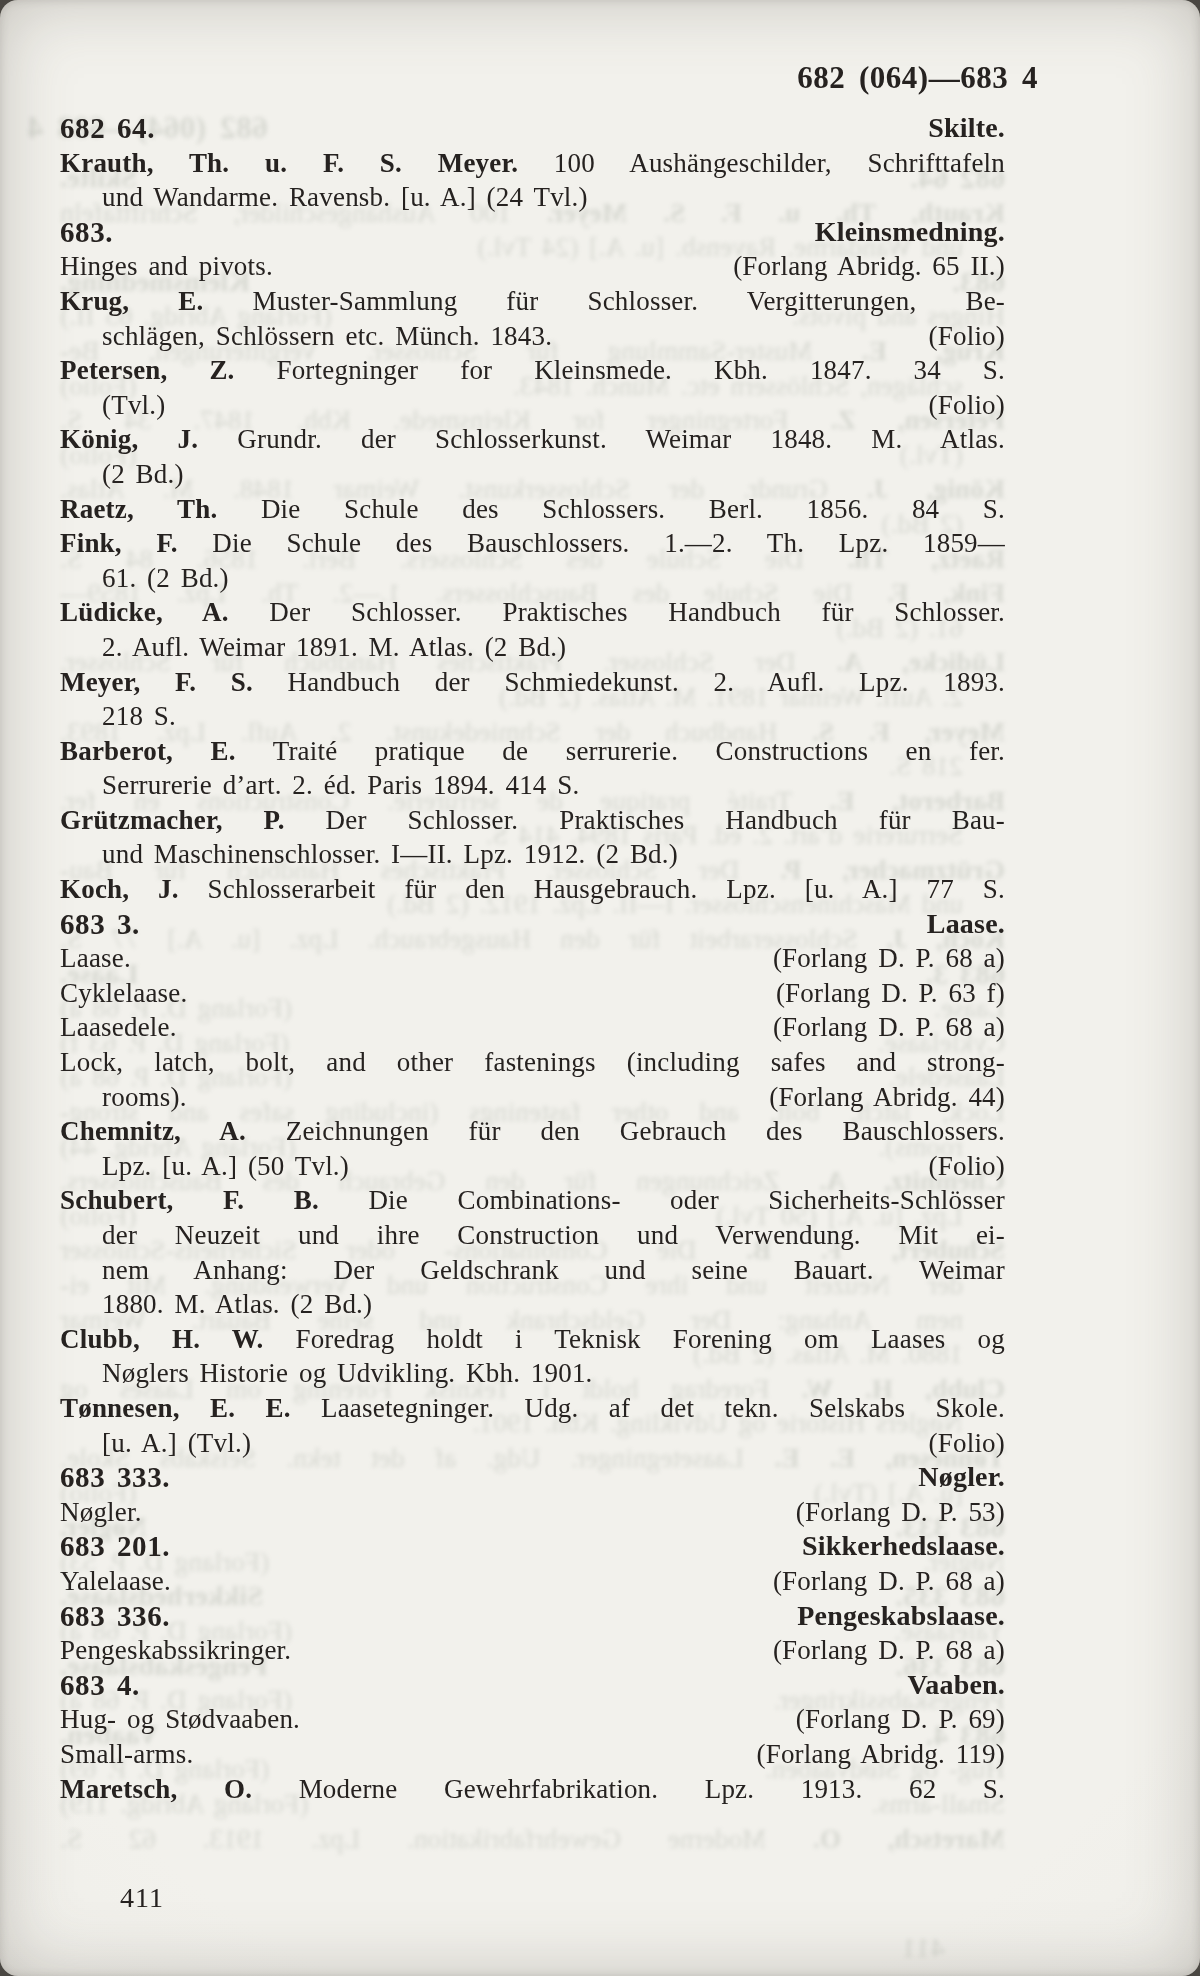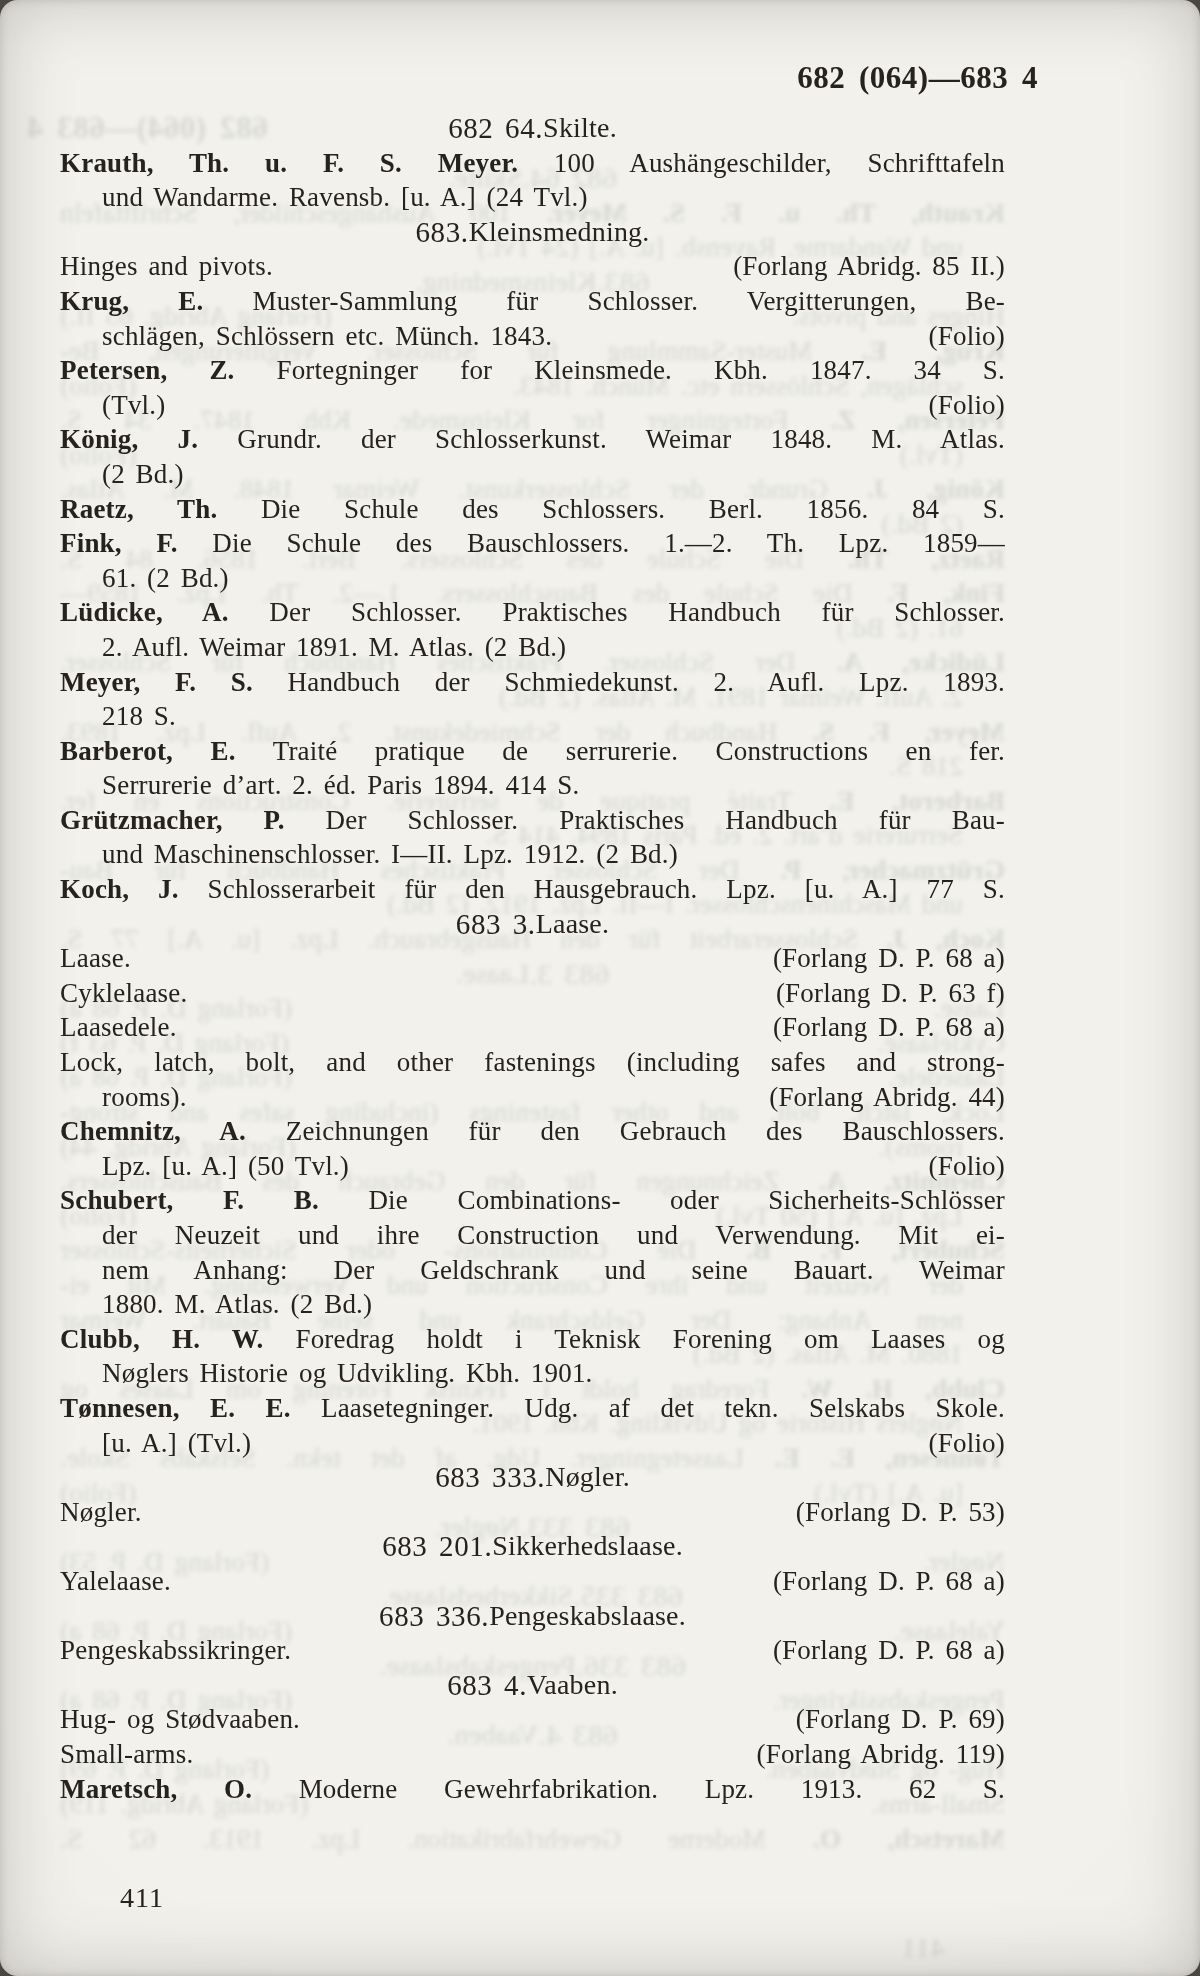--- a/index.html
+++ b/index.html
@@ -47,21 +47,21 @@
   }
   .line.indent { padding-left:42px; }
   .line.fill {
     white-space:normal;
     text-align:justify;
     text-align-last:justify;
   }
   .line.flexline { display:flex; justify-content:space-between;align-items:flex-end; }
   .line .lt { white-space:nowrap; }
   .line .code { white-space:nowrap; text-align:right; }
-  .line.sec { display:flex; justify-content:center; font-weight:normal; }
+  .line.sec { display:flex; justify-content:space-between; font-weight:bold; }
   .line.sec .num { font-size:29px; letter-spacing:0.6px; }
   .line.sec .lbl { font-size:28px; }
   .b { font-weight:bold; }
   .pagenum {
     margin-top:76px;
     padding-left:60px;
     text-align:left;
     font-size:28px;
     letter-spacing:1px;
   }
@@ -196,21 +196,21 @@
           <span class="lbl">Skilte.</span>
         </div>
         <div class="line fill"><span class="lt"><span class="b">Krauth, Th. u. F. S. Meyer.</span> 100 Aushängeschilder, Schrifttafeln</span></div>
         <div class="line indent"><span class="lt">und Wandarme.  Ravensb.  [u. A.]  (24 Tvl.)</span></div>
         <div class="line sec">
           <span class="num">683.</span>
           <span class="lbl">Kleinsmedning.</span>
         </div>
         <div class="line flexline">
           <span class="lt">Hinges and pivots.</span>
-          <span class="code">(Forlang Abridg. 85 II.)</span>
+          <span class="code">(Forlang Abridg. 65 II.)</span>
         </div>
         <div class="line fill"><span class="lt"><span class="b">Krug, E.</span> Muster-Sammlung für Schlosser.  Vergitterungen, Be-</span></div>
         <div class="line indent flexline">
           <span class="lt">schlägen, Schlössern etc.  Münch.  1843.</span>
           <span class="code">(Folio)</span>
         </div>
         <div class="line fill"><span class="lt"><span class="b">Petersen, Z.</span> Fortegninger for Kleinsmede.  Kbh.  1847.  34 S.</span></div>
         <div class="line indent flexline">
           <span class="lt">(Tvl.)</span>
           <span class="code">(Folio)</span>

